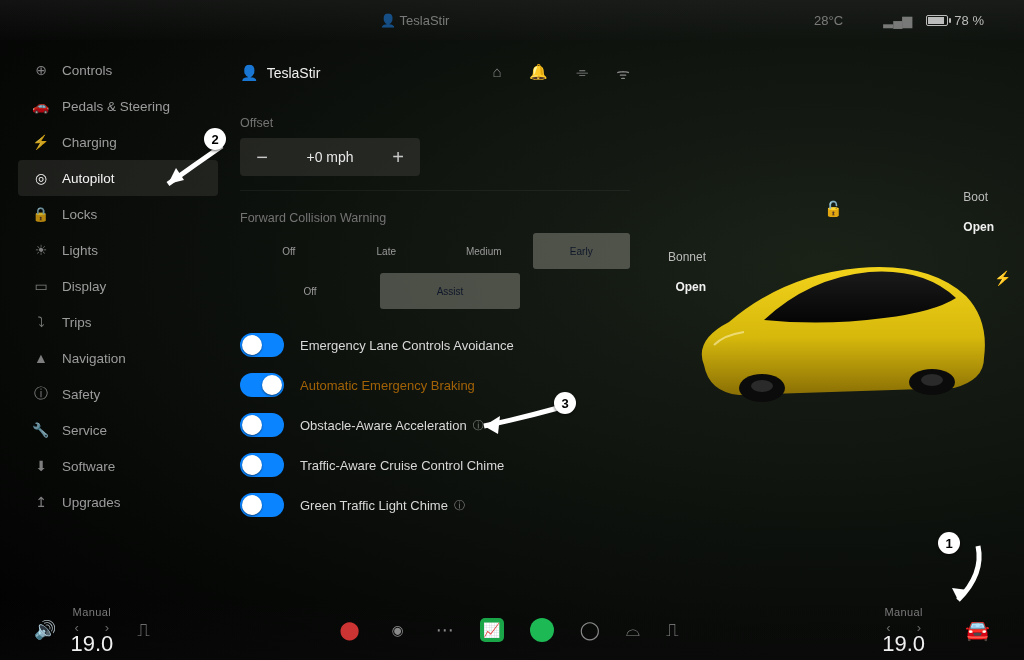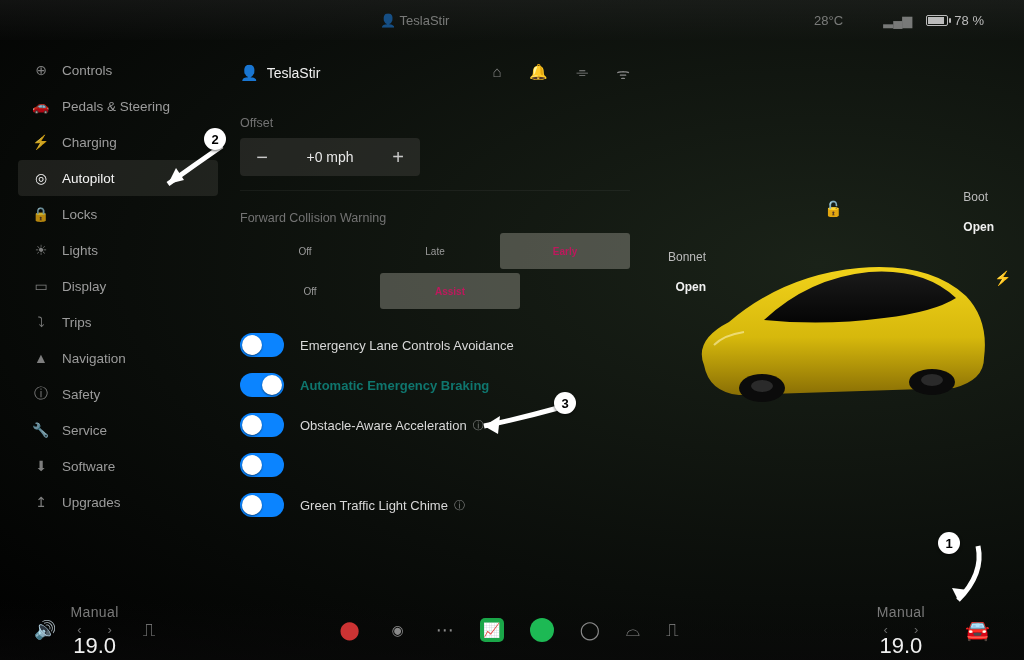--- a/index.html
+++ b/index.html
@@ -81,27 +81,27 @@
   }
   .stepper button{all:unset;width:44px;text-align:center;font-size:20px;color:#c8c8c8;cursor:pointer}
   .stepper .val{flex:1;text-align:center;font-size:14px;font-weight:500;color:#e8e8e8}
 
   .seg{display:flex;height:36px;margin-top:4px}
   .seg-opt{
     flex:1; display:flex;align-items:center;justify-content:center;
     font-size:10px;color:#9a9a9a;cursor:pointer;
     border-radius:3px;
   }
-  .seg-opt.sel{background:rgba(150,150,140,.45);color:#be185d;font-weight:700}
+  .seg-opt.sel{background:rgba(150,150,140,.45);color:#0f172a;font-weight:400}
 
   .toggle-row{
     display:flex;align-items:center;height:40px;
     font-size:13px;color:#d8d8d8;
   }
-  .toggle-row.hl{font-weight:700;color:#0f766e}
+  .toggle-row.hl{font-weight:400;color:#a16207}
   .toggle{
     width:44px;height:24px;border-radius:12px;
     background:#0b84ff;position:relative;margin-right:16px;cursor:pointer;
     flex-shrink:0;
   }
   .toggle .knob{
     position:absolute;width:20px;height:20px;border-radius:50%;
     background:#fff;top:2px;right:2px;
     box-shadow:0 1px 2px rgba(0,0,0,.5);
   }
@@ -123,21 +123,21 @@
   .car-svg{position:absolute;left:50px;top:210px;width:310px;height:170px}
 
   
   .bottombar{
     position:absolute;left:0;right:0;bottom:0;height:60px;
     display:flex;align-items:center;padding:0 34px;
     background:linear-gradient(rgba(20,20,20,0),rgba(10,10,10,.6));
   }
   .bb-item{flex:0 0 auto;display:flex;align-items:center;justify-content:center;color:#8a8a8a;font-size:18px}
   .climate{display:flex;flex-direction:column;align-items:center;color:#d0d0d0;margin:0 14px}
-  .climate .mode{font-size:14px;color:#7a7a7a;letter-spacing:.4px}
+  .climate .mode{font-size:11px;color:#7a7a7a;letter-spacing:.4px}
   .climate .temp{font-size:22px;font-weight:300;color:#f0f0f0;line-height:1}
   .climate .arrows{display:flex;gap:26px;font-size:13px;color:#6a6a6a;margin:2px 0 -2px}
   .app-icons{display:flex;gap:26px;align-items:center;margin:0 auto}
   .app-ico{width:24px;height:24px;border-radius:5px;display:flex;align-items:center;justify-content:center;font-size:14px;color:#8a8a8a}
   .app-ico.stocks{background:#1aa648;color:#0b3}
   .app-ico.spotify{background:#1db954;border-radius:50%}
   .bb-right{display:flex;align-items:center;gap:26px}
   .bb-car{font-size:20px;color:#bcbcbc}
 
   
@@ -239,20 +239,21 @@
     <span class="val">+0 mph</span>
     <button>+</button>
   </div>
 
   <div class="divider"></div>
 
   <div class="section-label">Forward Collision Warning</div>
   <div class="seg" id="fcw-seg">
       <div class="seg-opt">Off</div>
       <div class="seg-opt">Late</div>
+      <div class="seg-opt">Medium</div>
       <div class="seg-opt sel">Early</div>
     </div>
 
   <div class="seg" id="lda-seg" style="width:280px">
       <div class="seg-opt">Off</div>
       <div class="seg-opt sel">Assist</div>
     </div>
 
   <div style="height:16px"></div>
   <div id="toggle-list">
@@ -272,20 +273,21 @@
         <div class="toggle left">
           <div class="knob"></div>
         </div>
         <span>Obstacle-Aware Acceleration</span>
         <span class="info-ico">ⓘ</span>
       </div>
       <div class="toggle-row">
         <div class="toggle left">
           <div class="knob"></div>
         </div>
+        <span>Traffic-Aware Cruise Control Chime</span>
       </div>
       <div class="toggle-row">
         <div class="toggle left">
           <div class="knob"></div>
         </div>
         <span>Green Traffic Light Chime</span>
         <span class="info-ico">ⓘ</span>
       </div>
     </div>
 </section>

